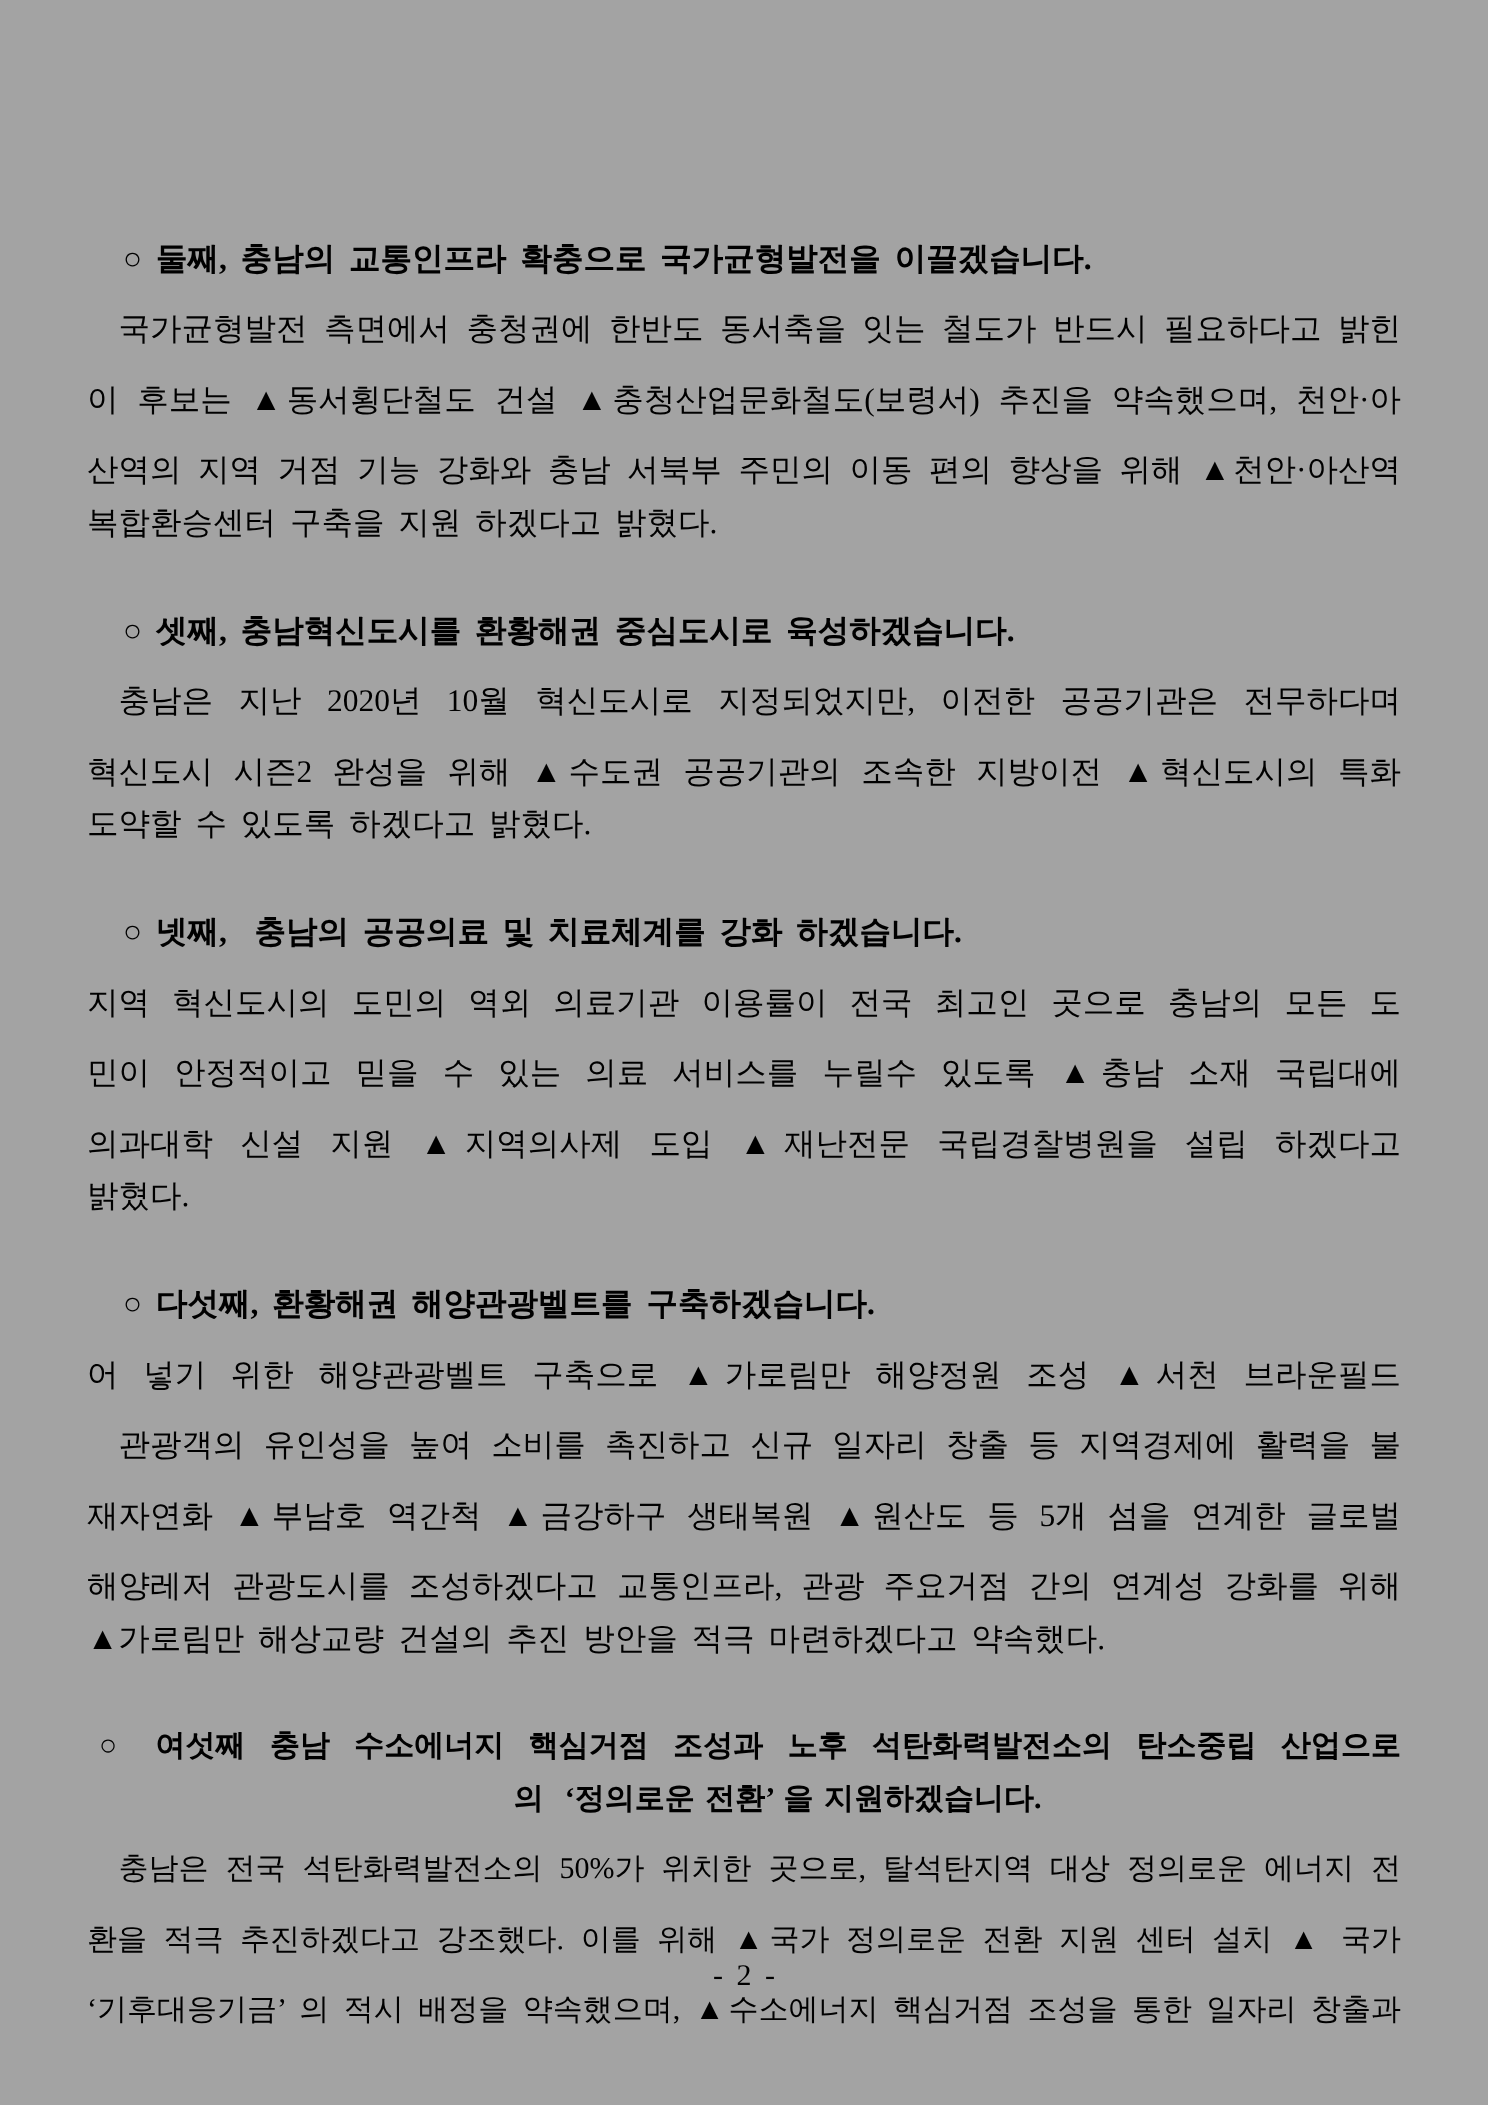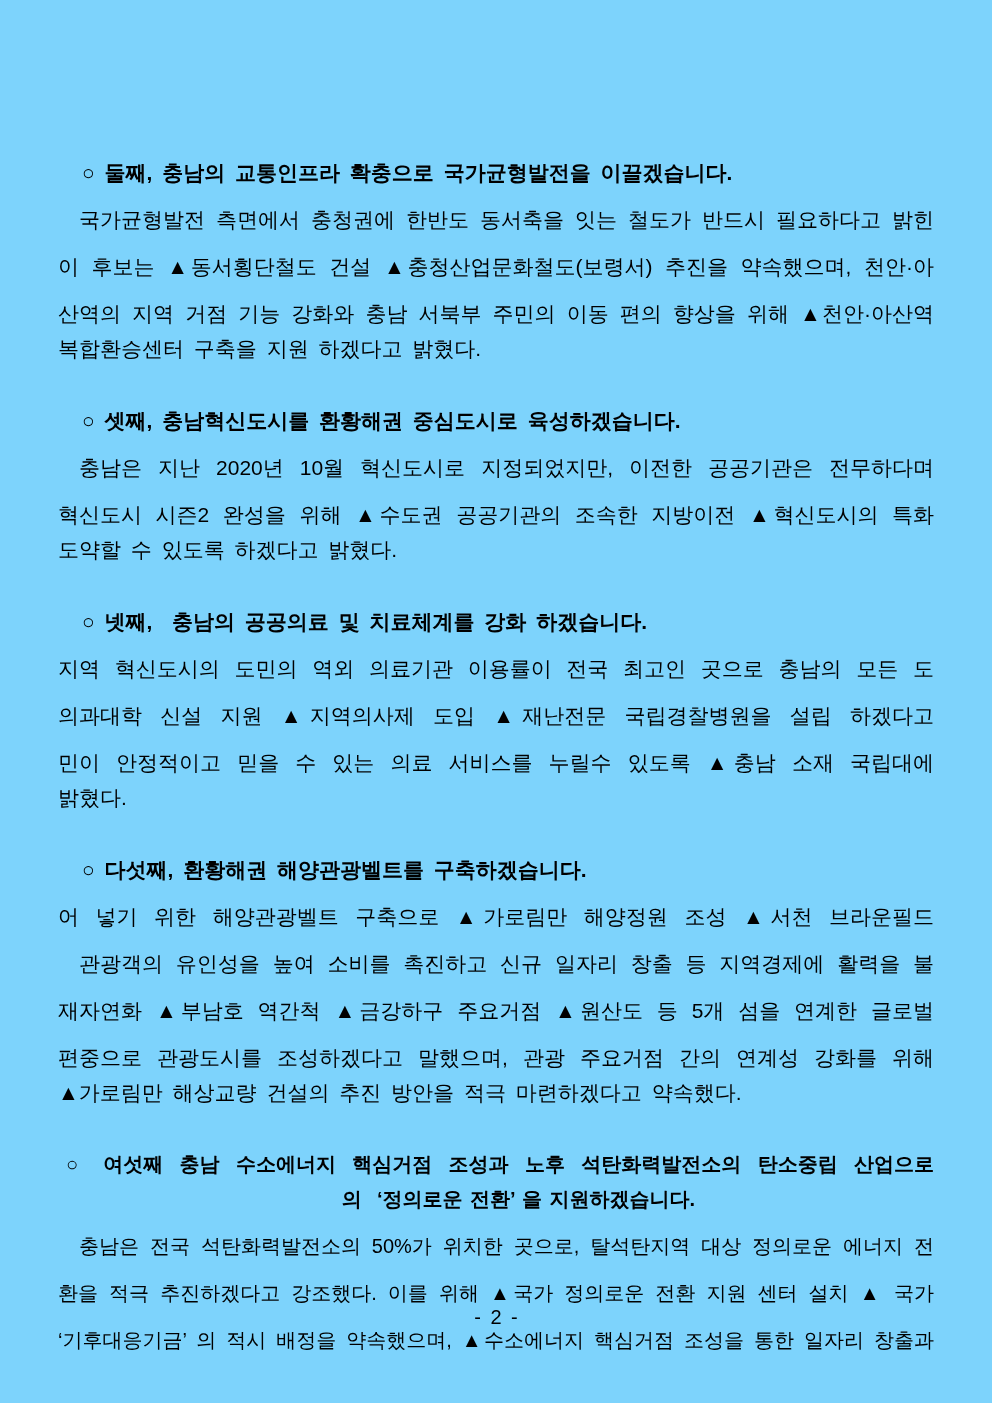--- a/index.html
+++ b/index.html
@@ -1,22 +1,22 @@
 <!DOCTYPE html>
 <html lang="ko"><head>
 <meta charset="utf-8">
 <style>
   html, body { margin: 0; padding: 0; background: #ffffff; }
   .page {
     position: relative;
     width: 992px;
     height: 1403px;
-    background: #7dd3fc;
+    background: #a3a3a3;
     color: #000000;
-    font-family: Liberation Sans, sans-serif;
+    font-family: Liberation Serif, serif;
     overflow: hidden;
   }
   .content {
     position: absolute;
     left: 58px;
     top: 155px;
     width: 876px;
   }
   .sec { margin-top: 37px; }
   .sec.first { margin-top: 0; }
@@ -62,31 +62,31 @@
     <div class="sec">
       <div class="line head ih">○ 셋째, 충남혁신도시를 환황해권 중심도시로 육성하겠습니다.</div>
       <div class="line j if">충남은 지난 2020년 10월 혁신도시로 지정되었지만, 이전한 공공기관은 전무하다며</div>
       <div class="line j">혁신도시 시즌2 완성을 위해 ▲수도권 공공기관의 조속한 지방이전 ▲혁신도시의 특화</div>
       <div class="line">도약할 수 있도록 하겠다고 밝혔다.</div>
     </div>
 
     <div class="sec">
       <div class="line head ih">○ 넷째,  충남의 공공의료 및 치료체계를 강화 하겠습니다.</div>
       <div class="line j">지역 혁신도시의 도민의 역외 의료기관 이용률이 전국 최고인 곳으로 충남의 모든 도</div>
+      <div class="line j">민이 안정적이고 믿을 수 있는 의료 서비스를 누릴수 있도록 ▲충남 소재 국립대에</div>
       <div class="line j">의과대학 신설 지원 ▲지역의사제 도입 ▲재난전문 국립경찰병원을 설립 하겠다고</div>
-      <div class="line j">민이 안정적이고 믿을 수 있는 의료 서비스를 누릴수 있도록 ▲충남 소재 국립대에</div>
       <div class="line">밝혔다.</div>
     </div>
 
     <div class="sec">
       <div class="line head ih">○ 다섯째, 환황해권 해양관광벨트를 구축하겠습니다.</div>
       <div class="line j">어 넣기 위한 해양관광벨트 구축으로 ▲가로림만 해양정원 조성 ▲서천 브라운필드</div>
       <div class="line j if">관광객의 유인성을 높여 소비를 촉진하고 신규 일자리 창출 등 지역경제에 활력을 불</div>
-      <div class="line j">재자연화 ▲부남호 역간척 ▲금강하구 주요거점 ▲원산도 등 5개 섬을 연계한 글로벌</div>
-      <div class="line j">편중으로 관광도시를 조성하겠다고 말했으며, 관광 주요거점 간의 연계성 강화를 위해</div>
+      <div class="line j">재자연화 ▲부남호 역간척 ▲금강하구 생태복원 ▲원산도 등 5개 섬을 연계한 글로벌</div>
+      <div class="line j">해양레저 관광도시를 조성하겠다고 교통인프라, 관광 주요거점 간의 연계성 강화를 위해</div>
       <div class="line">▲가로림만 해상교량 건설의 추진 방안을 적극 마련하겠다고 약속했다.</div>
     </div>
 
     <div class="sec s5">
       <div class="line head j ih5">○ 여섯째 충남 수소에너지 핵심거점 조성과 노후 석탄화력발전소의 탄소중립 산업으로</div>
       <div class="line head ih5b">의  ‘정의로운 전환’ 을 지원하겠습니다.</div>
       <div class="line j if">충남은 전국 석탄화력발전소의 50%가 위치한 곳으로, 탈석탄지역 대상 정의로운 에너지 전</div>
       <div class="line j">환을 적극 추진하겠다고 강조했다. 이를 위해 ▲국가 정의로운 전환 지원 센터 설치 ▲ 국가</div>
       <div class="line j">‘기후대응기금’ 의 적시 배정을 약속했으며, ▲수소에너지 핵심거점 조성을 통한 일자리 창출과</div>
     </div>

